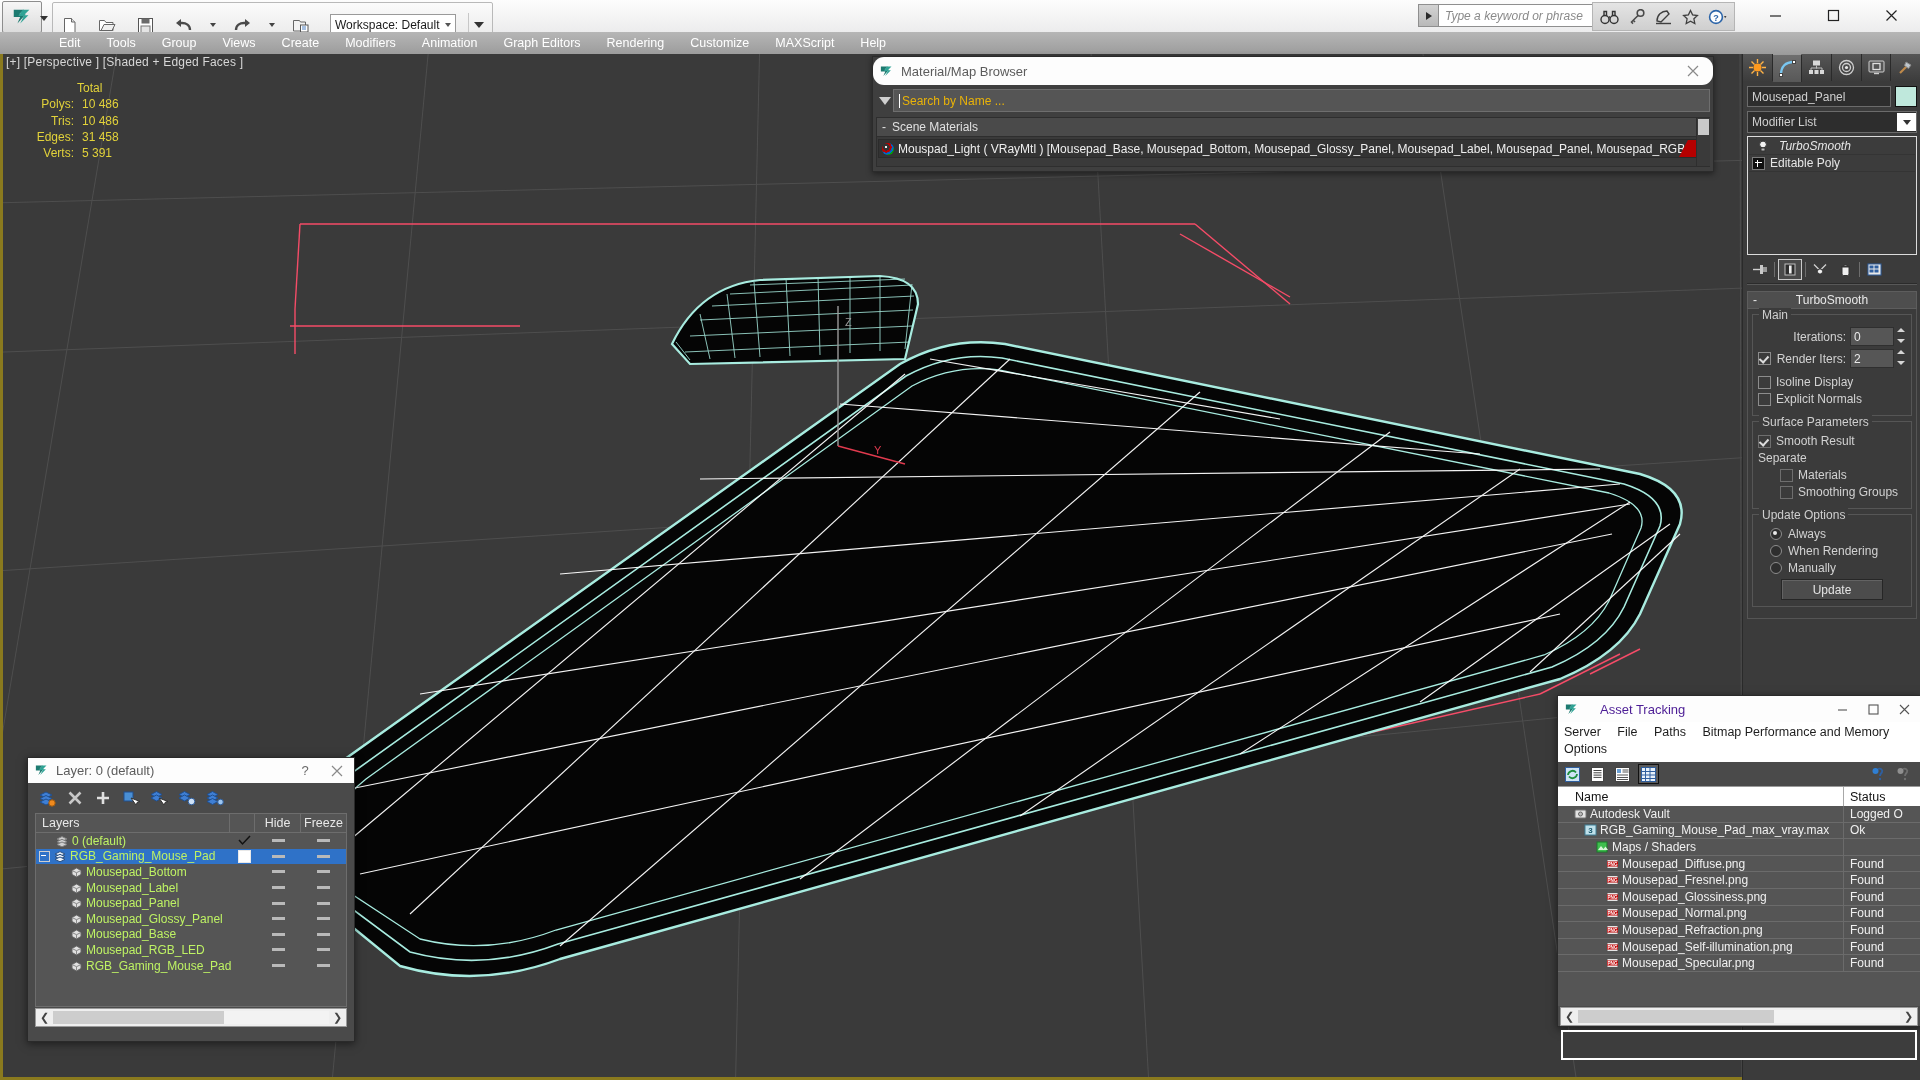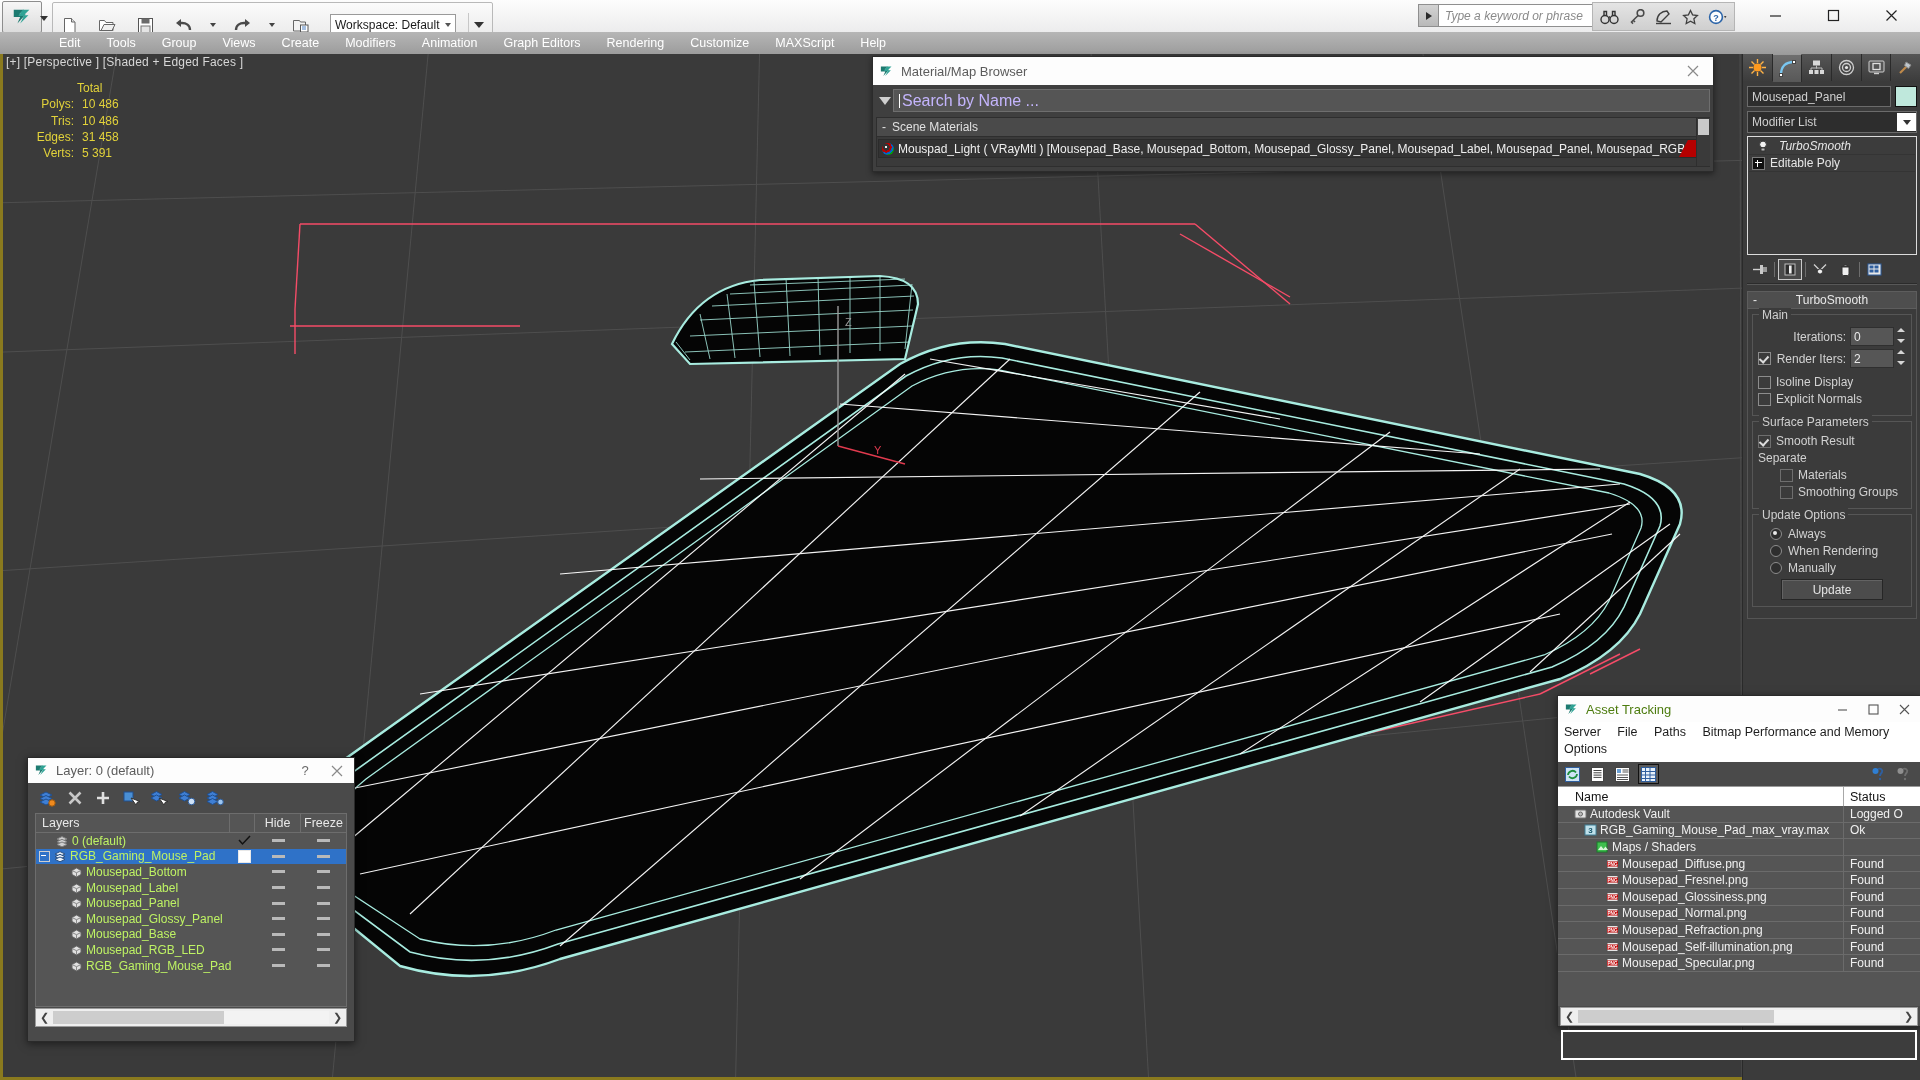--- a/index.html
+++ b/index.html
@@ -51,27 +51,27 @@
   .vp-label{position:absolute;left:6px;top:1px;font-size:12px;color:#d7d7d7;letter-spacing:.2px;z-index:6;}
   .vp-stats{position:absolute;left:22px;top:26px;z-index:6;font-size:12px;color:#e2d23a;line-height:16.3px;}
   .vp-stats .row{display:flex;}
   .vp-stats .lbl{width:52px;text-align:right;padding-right:8px;}
   .vp-stats .val{width:52px;}
   .vp-stats .tot{padding-left:55px;}
 
   
   .mmb{position:absolute;left:872px;top:56px;width:840px;height:114px;background:#3f3f3f;
     border:1px solid #2b2b2b;box-shadow:0 2px 6px rgba(0,0,0,.45);}
-  .mmb-title{height:28px;background:#fdfdfd;display:flex;align-items:center;padding:0 6px;}
+  .mmb-title{height:28px;background:#fdfdfd;display:flex;align-items:center;padding:0 6px;border-radius:11px;}
   .mmb-title .ttxt{font-size:13px;color:#5c5c5c;margin-left:7px;}
   .mmb-x{margin-left:auto;width:28px;height:24px;display:flex;align-items:center;justify-content:center;}
   .mmb-search{height:23px;margin:4px 3px 0 3px;display:flex;align-items:stretch;}
   .mmb-filter{width:17px;display:flex;align-items:center;justify-content:center;background:#3f3f3f;}
   .mmb-filter i{width:0;height:0;border-left:6px solid transparent;border-right:6px solid transparent;border-top:8px solid #cfcfcf;}
-  .mmb-sinput{flex:1;background:#555;border:1px solid #6e6e6e;color:#c4b5fd;font-size:16px;
+  .mmb-sinput{flex:1;background:#555;border:1px solid #6e6e6e;color:#eab308;font-size:12px;
     display:flex;align-items:center;padding-left:5px;}
   .mmb-sinput .caret{width:1px;height:14px;background:#fff;margin-right:2px;}
   .mmb-body{margin:5px 3px 0 3px;height:48px;background:#3a3a3a;border:1px solid #2e2e2e;position:relative;}
   .mmb-group{height:18px;background:#4a4a4a;border-bottom:1px solid #2e2e2e;display:flex;align-items:center;
     padding-left:5px;font-size:12px;color:#e0e0e0;}
   .mmb-row{height:17px;margin:2px 1px;background:#333;border:1px solid #2b2b2b;display:flex;align-items:center;
     position:relative;overflow:hidden;}
   .mmb-swatch{width:12px;height:12px;margin:0 4px 0 3px;border-radius:50%;flex:none;
     background:radial-gradient(circle at 35% 35%,#eee 0 10%,#333 12% 30%,#b00 32% 48%,#06c 50% 66%,#0a0 68% 82%,#222 84%);}
   .mmb-rowtxt{font-size:12px;color:#efefef;white-space:nowrap;}
@@ -129,21 +129,21 @@
   .spinbtns i.dn{border-top:4px solid #d6d6d6;}
   .radio{width:10px;height:10px;border-radius:50%;background:#2e2e2e;border:1px solid #8c8c8c;margin-right:6px;flex:none;position:relative;}
   .radio.on:after{content:"";position:absolute;left:2px;top:2px;width:4px;height:4px;border-radius:50%;background:#e9e9e9;}
   .updbtn{margin:4px auto 0;width:100px;height:19px;background:#4c4c4c;border:1px solid #262626;
     box-shadow:inset 1px 1px 0 #636363;display:flex;align-items:center;justify-content:center;font-size:12px;color:#e4e4e4;}
 
   
   .at{position:absolute;left:1557px;top:695px;width:362px;height:330px;background:#4a4a4a;
     border:1px solid #2a2a2a;box-shadow:0 2px 8px rgba(0,0,0,.5);}
   .at-title{height:26px;background:#fdfdfd;display:flex;align-items:center;padding-left:6px;}
-  .at-title .t{font-size:13px;color:#4d7c0f;margin-left:7px;}
+  .at-title .t{font-size:13px;color:#4c1d95;margin-left:21px;}
   .at-wc{margin-left:auto;display:flex;}
   .at-wc div{width:31px;height:26px;display:flex;align-items:center;justify-content:center;}
   .at-menu{background:#fff;padding:2px 6px 4px;font-size:12.5px;color:#1d1d1d;line-height:17px;}
   .at-menu span{margin-right:13px;}
   .at-tools{height:24px;background:#4a4a4a;display:flex;align-items:center;padding:0 5px;gap:6px;}
   .at-tools .tb{width:19px;height:18px;display:flex;align-items:center;justify-content:center;}
   .at-tools .tb.sel{border:1px solid #111;background:#5a5a5a;}
   .at-tools .spacer{flex:1;}
   .at-hdr{height:19px;background:#fff;display:flex;font-size:12.5px;color:#111;border-top:1px solid #9a9a9a;}
   .at-hdr .c1{flex:1;padding-left:17px;display:flex;align-items:center;border-right:1px solid #a8a8a8;}

